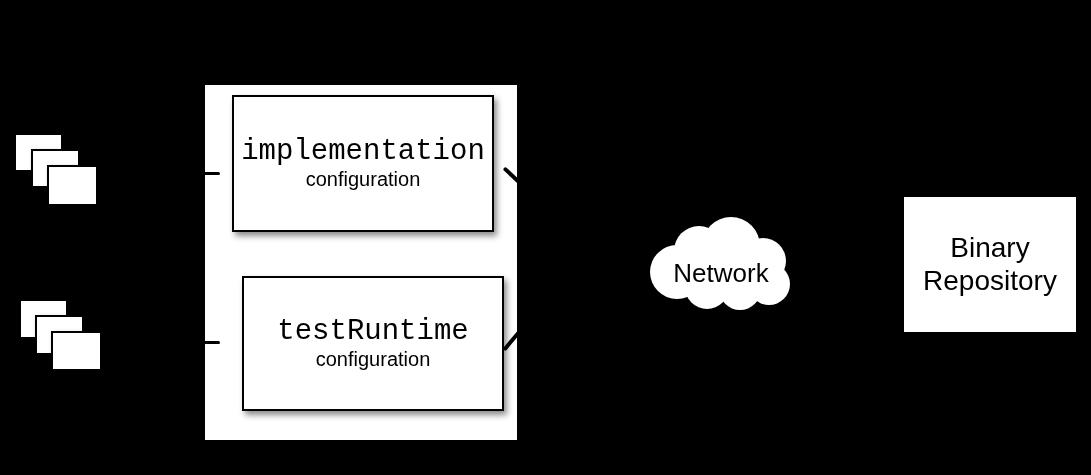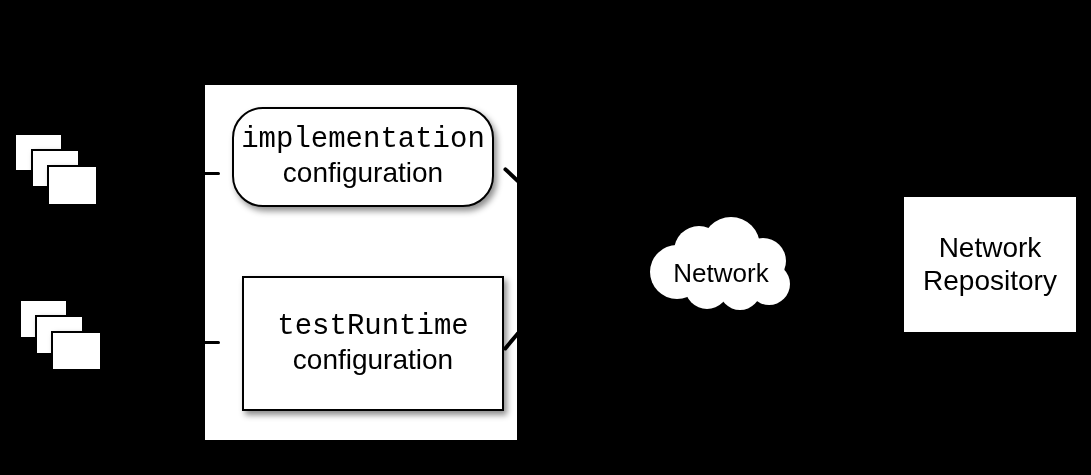--- a/index.html
+++ b/index.html
@@ -35,33 +35,33 @@
     background: #ffffff;
     border: 2px solid #000000;
     box-sizing: border-box;
     box-shadow: 3px 4px 6px rgba(0,0,0,0.45);
     display: flex;
     flex-direction: column;
     align-items: center;
     justify-content: center;
     text-align: center;
   }
-  #impl-box    { left: 27px; top: 22px;  width: 262px; height: 100px; border-radius: 31px; }
+  #impl-box    { left: 27px; top: 10px;  width: 262px; height: 137px; }
   #runtime-box { left: 37px; top: 191px; width: 262px; height: 135px; }
 
   .code-label {
     font-family: "Liberation Mono", "DejaVu Sans Mono", monospace;
     font-size: 29px;
     line-height: 1.1;
     color: #000000;
     white-space: nowrap;
   }
   .type-label {
     font-family: "Liberation Sans", sans-serif;
-    font-size: 28px;
+    font-size: 20px;
     line-height: 1.2;
     color: #000000;
     white-space: nowrap;
   }
 
   
   .arrow-stub {
     position: absolute;
     background: #000000;
     border-radius: 2px;
@@ -147,16 +147,16 @@
         <circle cx="116" cy="46" r="23"></circle>
         <circle cx="122" cy="69" r="21"></circle>
         <circle cx="93" cy="74" r="21"></circle>
         <circle cx="60" cy="72" r="22"></circle>
       </g>
     </svg>
     <div id="cloud-label">Network</div>
   </div>
 
   <div id="repo-box">
-    <div id="repo-label">Network Repository</div>
+    <div id="repo-label">Binary Repository</div>
   </div>
 
 </div>
 
 </body></html>

